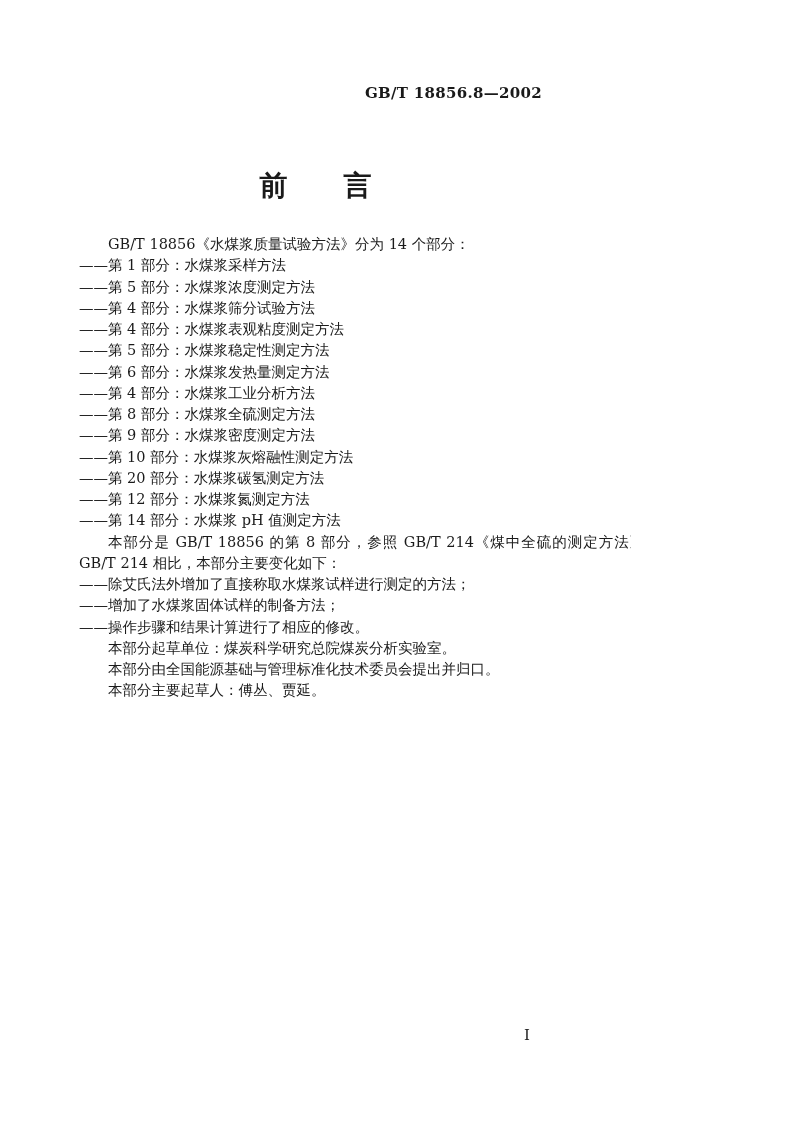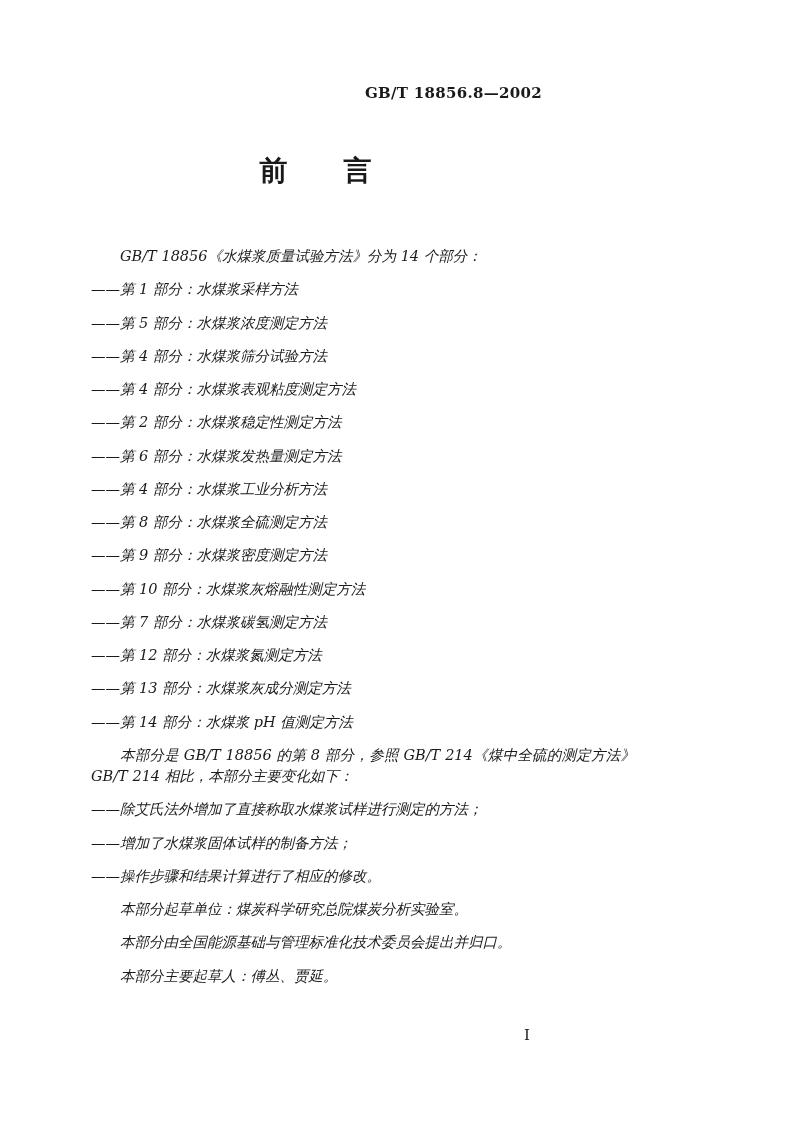--- a/index.html
+++ b/index.html
@@ -20,41 +20,40 @@
     position: absolute;
     top: 84px;
     right: 89px;
     font-size: 15px;
     font-weight: bold;
     letter-spacing: 0.3px;
     white-space: nowrap;
   }
   .page-title {
     position: absolute;
-    top: 152px;
+    top: 167px;
     left: 0;
     width: 100%;
     text-align: center;
     font-size: 28px;
     font-weight: bold;
     white-space: pre;
   }
   .body-text {
     position: absolute;
     top: 234px;
     left: 79px;
     width: 627px;
     font-size: 14.5px;
     line-height: 21.25px;
     text-align: justify;
   }
   .body-text p {
-    margin: 12px;
+    margin: 0;
     padding: 0;
-    font-style: italic;
   }
   .para-indent {
     text-indent: 2em;
   }
   .para-dash {
     padding-left: 1.4em;
   }
   .page-number {
     position: absolute;
     top: 1026px;
@@ -72,29 +71,28 @@
   <div class="page-title">前　　言</div>
 
   <div class="body-text">
 
     <p class="para-indent">GB/T 18856《水煤浆质量试验方法》分为 14 个部分：</p>
 
     <p class="para-dash">——第 1 部分：水煤浆采样方法</p>
     <p class="para-dash">——第 5 部分：水煤浆浓度测定方法</p>
     <p class="para-dash">——第 4 部分：水煤浆筛分试验方法</p>
     <p class="para-dash">——第 4 部分：水煤浆表观粘度测定方法</p>
-    <p class="para-dash">——第 2 部分：水煤浆稳定性测定方法</p>
+    <p class="para-dash">——第 5 部分：水煤浆稳定性测定方法</p>
     <p class="para-dash">——第 6 部分：水煤浆发热量测定方法</p>
     <p class="para-dash">——第 4 部分：水煤浆工业分析方法</p>
     <p class="para-dash">——第 8 部分：水煤浆全硫测定方法</p>
     <p class="para-dash">——第 9 部分：水煤浆密度测定方法</p>
     <p class="para-dash">——第 10 部分：水煤浆灰熔融性测定方法</p>
-    <p class="para-dash">——第 7 部分：水煤浆碳氢测定方法</p>
+    <p class="para-dash">——第 20 部分：水煤浆碳氢测定方法</p>
     <p class="para-dash">——第 12 部分：水煤浆氮测定方法</p>
-    <p class="para-dash">——第 13 部分：水煤浆灰成分测定方法</p>
     <p class="para-dash">——第 14 部分：水煤浆 pH 值测定方法</p>
 
     <p class="para-indent">本部分是 GB/T 18856 的第 8 部分，参照 GB/T 214《煤中全硫的测定方法》制定。与 GB/T 214 相比，本部分主要变化如下：</p>
 
     <p class="para-dash">——除艾氏法外增加了直接称取水煤浆试样进行测定的方法；</p>
     <p class="para-dash">——增加了水煤浆固体试样的制备方法；</p>
     <p class="para-dash">——操作步骤和结果计算进行了相应的修改。</p>
 
     <p class="para-indent">本部分起草单位：煤炭科学研究总院煤炭分析实验室。</p>
     <p class="para-indent">本部分由全国能源基础与管理标准化技术委员会提出并归口。</p>

